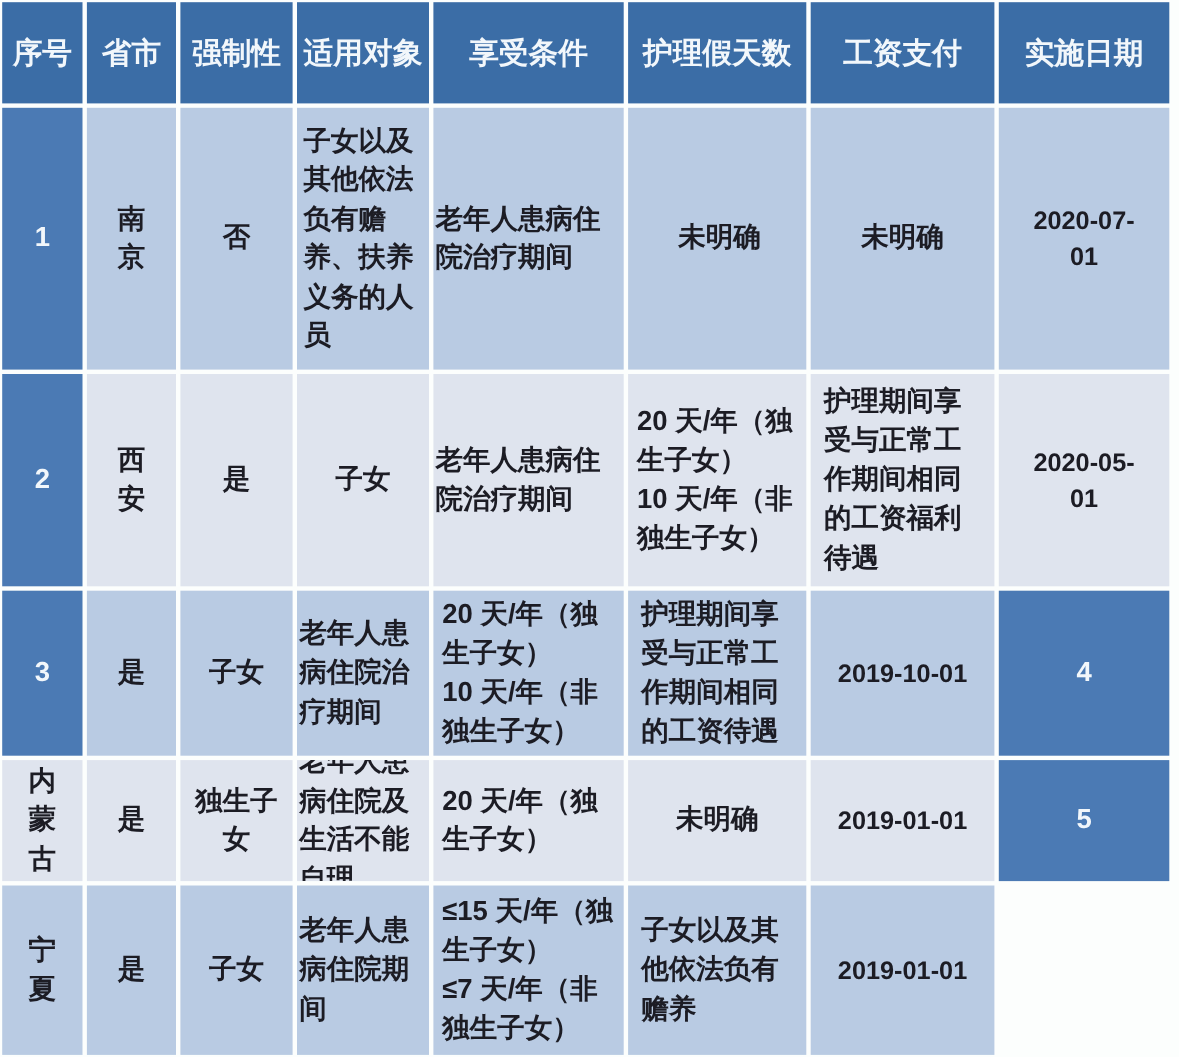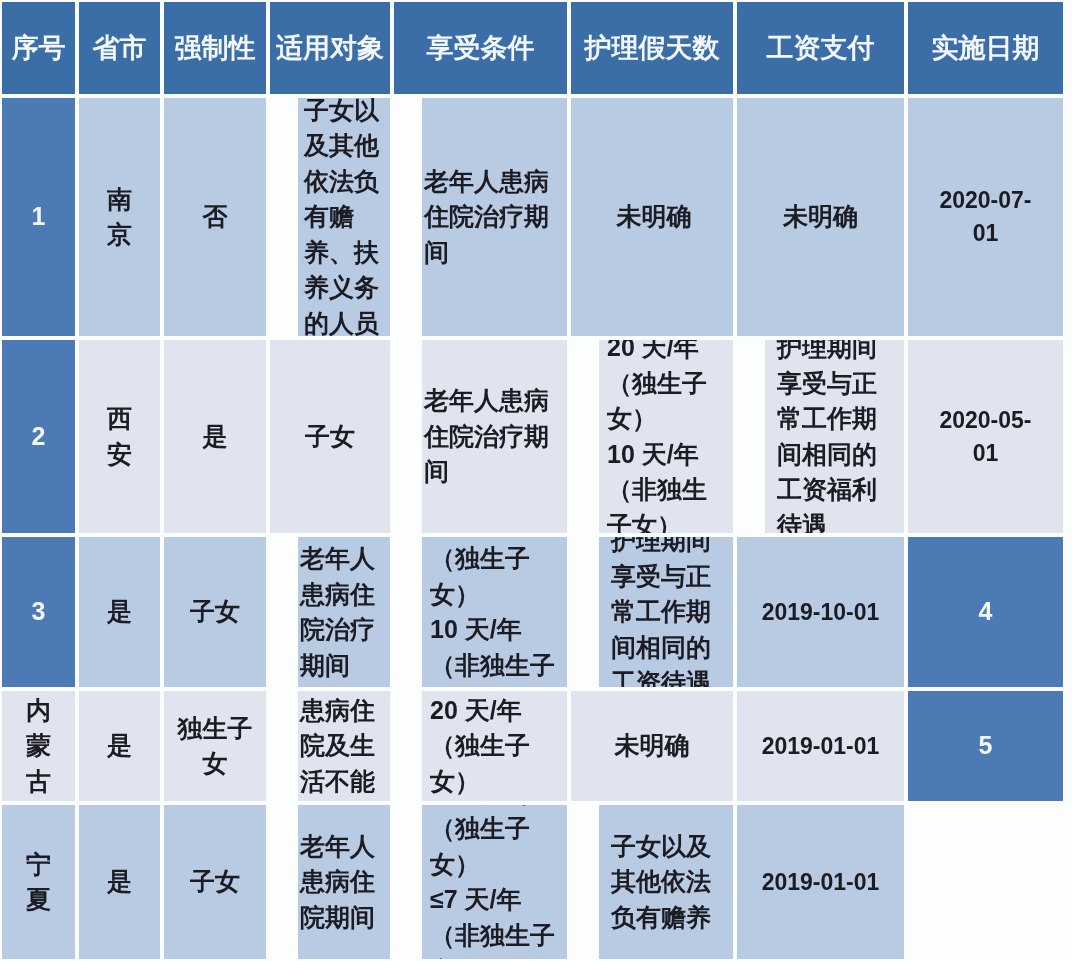--- a/index.html
+++ b/index.html
@@ -29,21 +29,21 @@
     color: var(--header-text, #f2f7fb);
     font-size: 27px;
   }
   .idx {
     background: var(--index-bg, #4b7ab4);
     color: var(--header-text, #f2f7fb);
     font-size: 25px;
   }
   .odd  { background: var(--row-odd-bg, #b9cbe3); }
   .even { background: var(--row-even-bg, #dfe4ee); }
-  .left { align-items: flex-start; text-align: left; margin-left: 28px; }
+  .left { align-items: flex-start; text-align: left; }
   .c-city   { padding: 0 20px; }
   .c-mand   { padding: 0 8px; }
   .c-target { padding: 0 6px; }
   .c-cond   { padding: 0 2px; }
   .c-days   { padding: 0 4px 0 8px; }
   .c-pay    { padding: 0 12px; }
   .c-date   { padding: 0 20px; font-size: 23px; }
   .days-line { width: 100%; }
 </style>
 </head>

